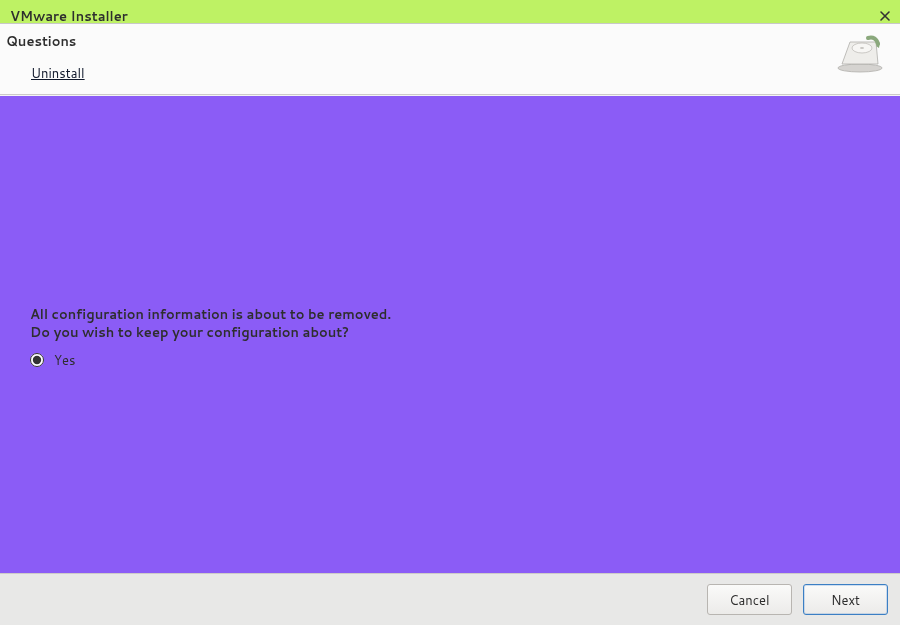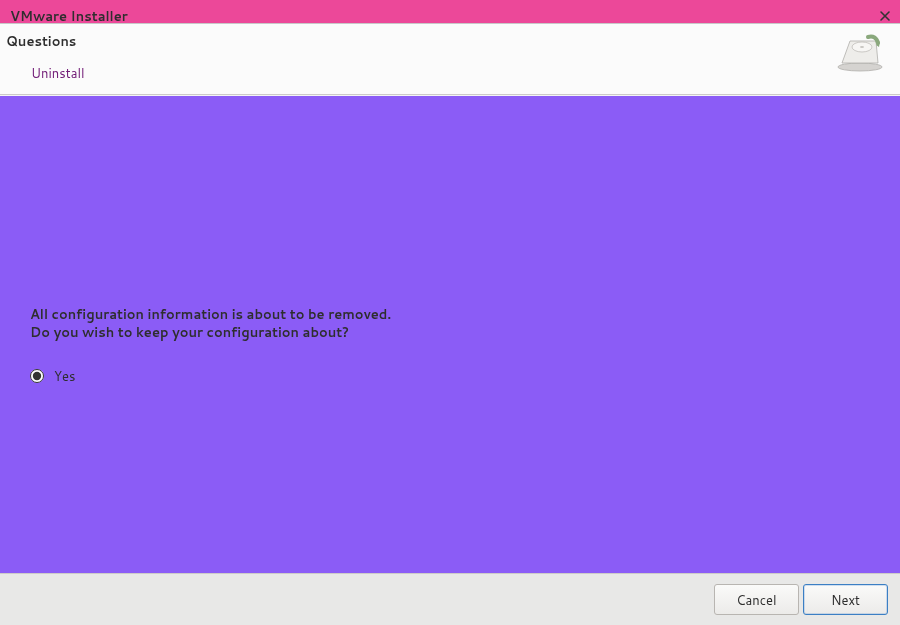--- a/index.html
+++ b/index.html
@@ -11,21 +11,21 @@
       width: 900px;
       height: 625px;
       overflow: hidden;
       display: flex;
       flex-direction: column;
     }
     
     
     .titlebar {
       height: 24px;
-      background: #ec4899;
+      background: #bef264;
       display: flex;
       align-items: center;
       padding: 8px 6px 0 10px;
       border-bottom: 1px solid #c8c8c8;
     }
     .titlebar .title {
       font-weight: bold;
       font-size: 13px;
       flex: 1;
     }
@@ -39,36 +39,37 @@
       font-size: 14px;
       color: #333;
     }
     
     
     .header {
       background: #fbfbfb;
       padding: 6px 10px 12px 6px;
       border-bottom: 1px solid #cccac8;
       display: flex;
-      align-items: center;
+      align-items: flex-end;
       min-height: 60px;
     }
     .header .header-text {
       flex: 1;
     }
     .header .section-title {
       font-weight: bold;
       font-size: 13px;
       padding-top: 2px;
     }
     .header .section-subtitle {
       font-size: 13px;
       padding-left: 25px;
       padding-top: 14px;
-      color: #701a75;
+      color: #0f172a;
+      text-decoration: underline;
     }
     .header .header-icon {
       width: 48px;
       height: 48px;
       margin-right: 6px;
       margin-top: 2px;
     }
     
     
     .content {
@@ -82,21 +83,21 @@
       position: absolute;
       top: 210px;
       left: 30px;
     }
     .question-text {
       font-weight: bold;
       font-size: 13px;
       line-height: 1.35;
     }
     .radio-group {
-      margin-top: 26px;
+      margin-top: 10px;
     }
     .radio-row {
       display: flex;
       align-items: center;
       margin-bottom: 8px;
       cursor: pointer;
     }
     .radio-row input[type="radio"] {
       margin-right: 10px;
       width: 14px;
@@ -109,21 +110,21 @@
       cursor: pointer;
     }
     
     
     .footer {
       background: #e8e8e7;
       border-top: 1px solid #cdcbc9;
       padding: 10px 12px;
       display: flex;
       justify-content: flex-end;
-      gap: 4px;
+      gap: 11px;
     }
     .footer button {
       width: 85px;
       height: 31px;
       border: 1px solid #b8b5b1;
       border-radius: 3px;
       background: linear-gradient(#fafaf9, #ecebe9);
       font-size: 13px;
       color: #2e2e2e;
       cursor: pointer;

